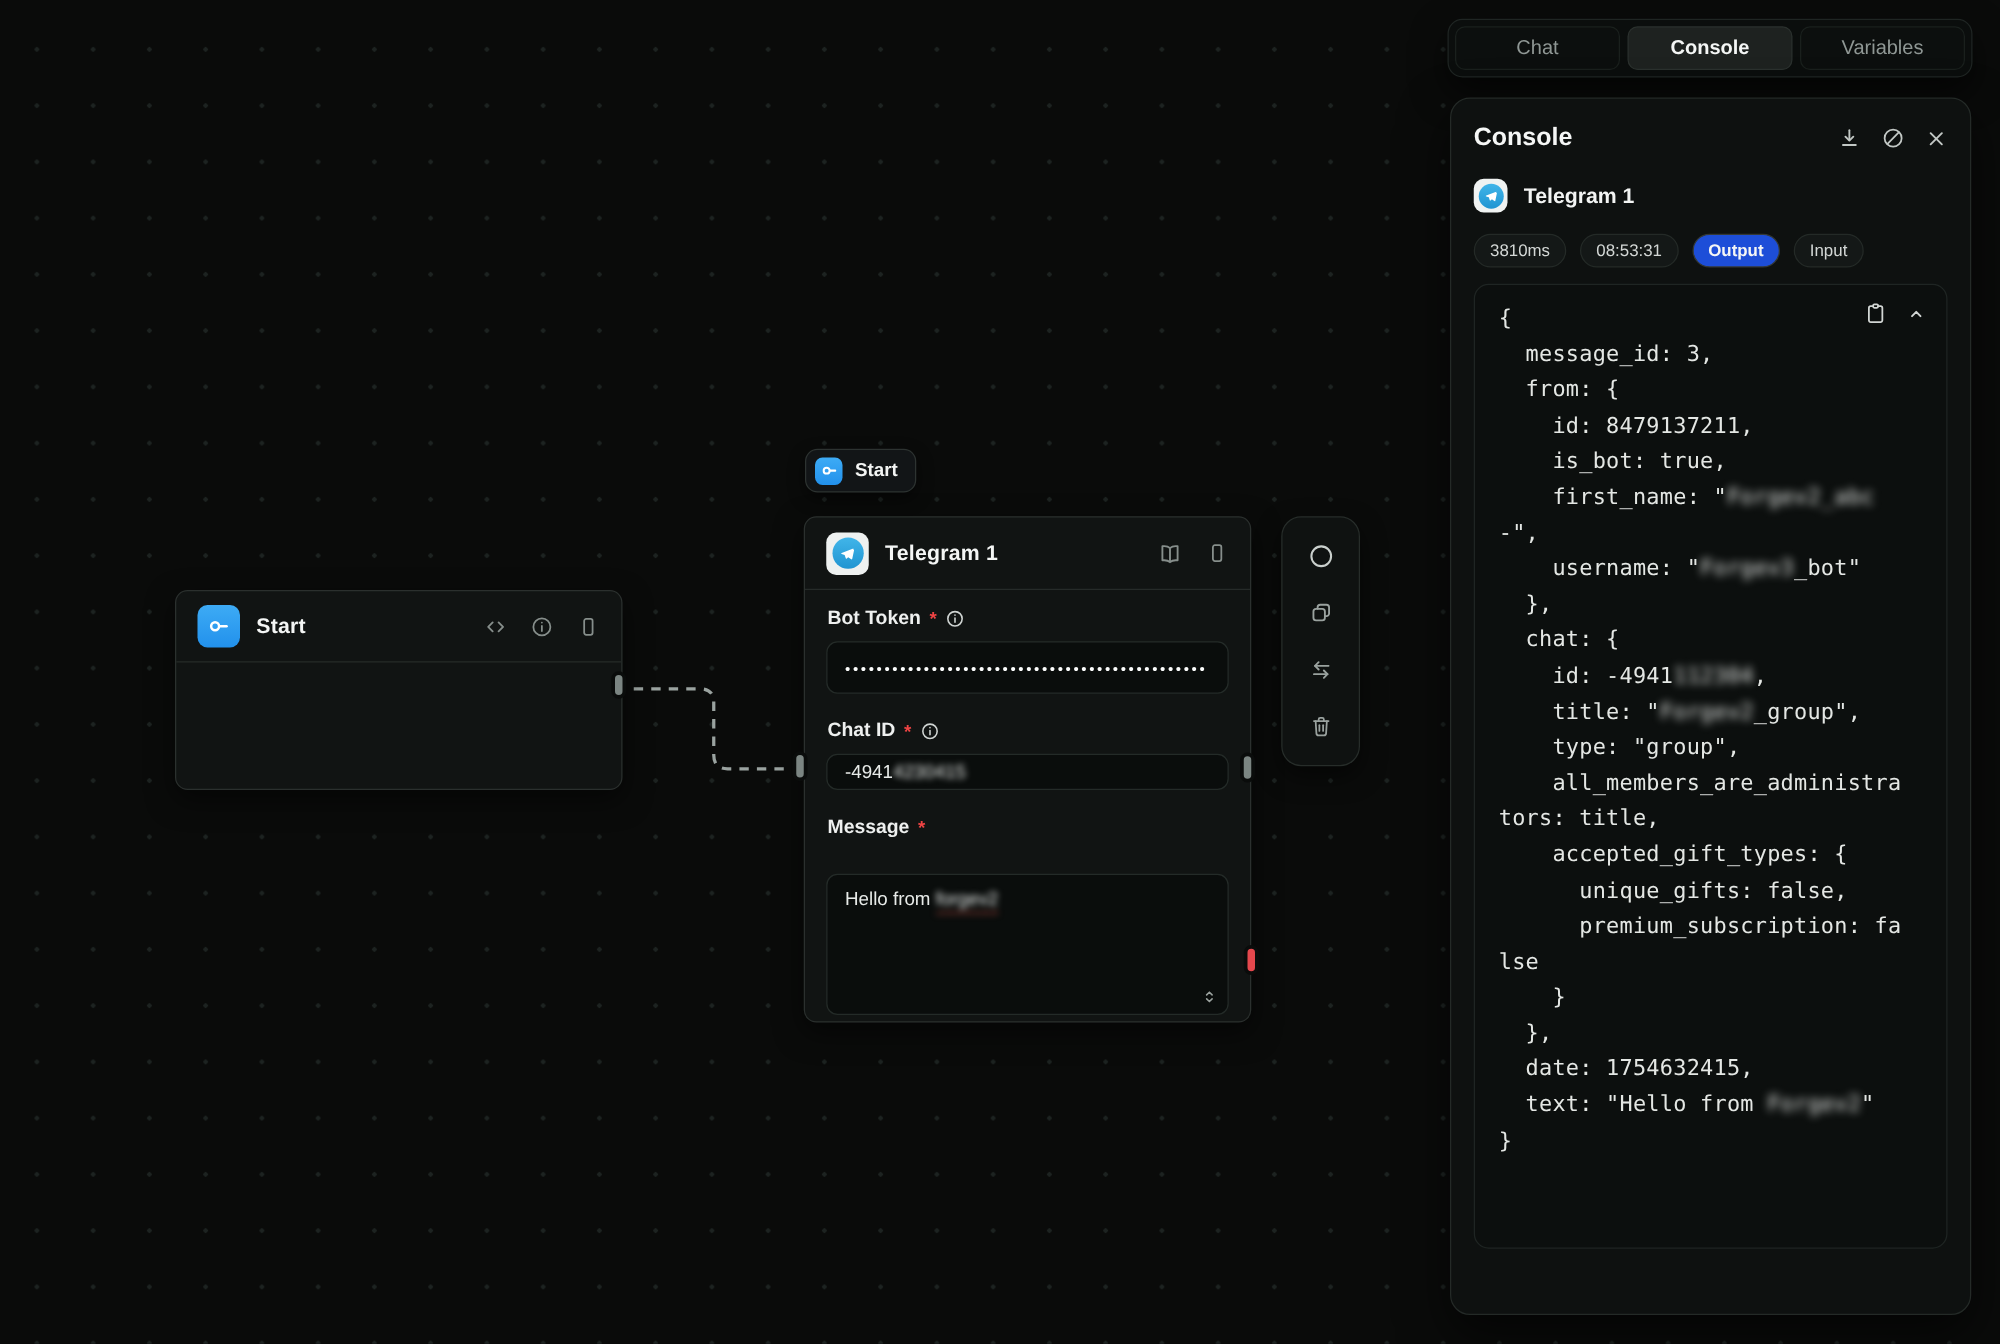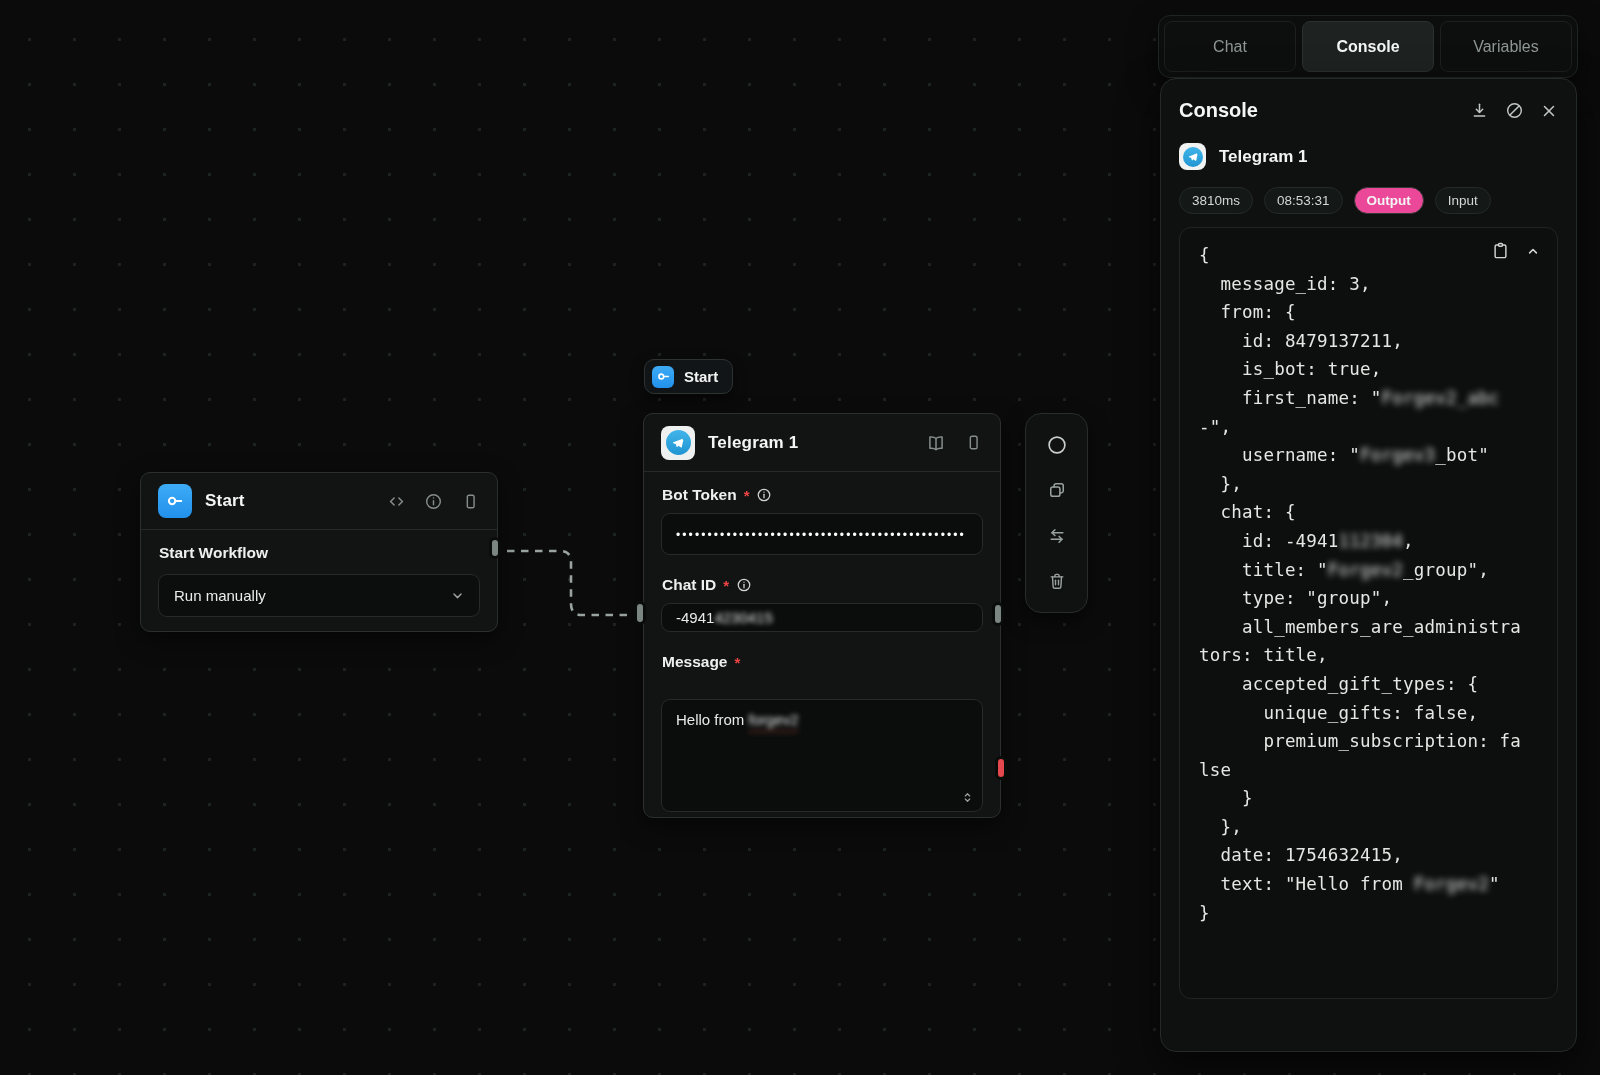--- a/index.html
+++ b/index.html
@@ -82,21 +82,21 @@
   
   .node-toolbar { position:absolute; z-index:2; left:1025px; top:413px; width:63px; height:200px;
                   background:#0f1211; border:1px solid #272d2a; border-radius:16px;
                   display:flex; flex-direction:column; align-items:center;
                   justify-content:space-evenly; box-shadow:0 8px 20px rgba(0,0,0,.5); }
   .tool-btn { width:34px; height:30px; display:flex; align-items:center; justify-content:center;
               color:#9aa29f; cursor:pointer; }
   .tool-btn.bright { color:#c9cfcc; }
 
   
-  .tabbar { position:absolute; z-index:4; left:1158px; top:15px; width:420px; height:63px;
+  .tabbar { position:absolute; z-index:4; left:1158px; top:15px; width:420px; height:47px;
             background:#0b0e0d; border:1px solid #1f2523; border-radius:12px;
             display:flex; gap:6px; padding:5px; box-shadow:0 12px 28px rgba(0,0,0,.55); }
   .tab { flex:1; border-radius:8px; display:flex; align-items:center; justify-content:center;
          font-size:16px; color:#8f9794; background:#0c0f0e; border:1px solid #1a201d;
          cursor:pointer; }
   .tab.active { background:#1e2220; color:#f4f6f5; font-weight:bold; border-color:#2b312e; }
 
   .console-panel { position:absolute; z-index:4; left:1160px; top:78px; width:417px; height:974px;
                    background:#0e1110; border:1px solid #242a27; border-radius:16px;
                    padding:20px 18px; box-shadow:0 16px 40px rgba(0,0,0,.6); }
@@ -108,21 +108,21 @@
   .console-node-row { display:flex; align-items:center; gap:13px; margin-top:21px; }
   .mini-icon { width:27px; height:27px; background:#f0f3f2; border-radius:8px;
                display:flex; align-items:center; justify-content:center; }
   .mini-icon .tg-circle { width:20px; height:20px; }
   .console-node-name { font-size:17px; font-weight:bold; color:#f2f4f3; }
 
   .badge-row { display:flex; align-items:center; gap:11px; margin-top:17px; }
   .badge { height:27px; padding:0 12px; border-radius:14px; background:#141817;
            border:1px solid #242a27; color:#d3d7d5; font-size:13.5px;
            display:flex; align-items:center; white-space:nowrap;text-align:right; }
-  .badge.active { background:#ec4899; border-color:#343936; color:#f4f6f5; font-weight:bold; cursor:pointer; }
+  .badge.active { background:#1d4ed8; border-color:#343936; color:#f4f6f5; font-weight:bold; cursor:pointer; }
   .badge.clickable { cursor:pointer; }
 
   .code-block { position:relative; margin-top:13px; background:#0c0f0e; border:1px solid #1f2523;
                 border-radius:12px; height:772px; padding:13px 0 0 19px; overflow:hidden; }
   .block-actions { position:absolute; top:13px; right:15px; display:flex; align-items:center;
                    gap:14px; color:#d2d6d4; }
   .block-actions .ibtn { cursor:pointer; display:flex; }
   .code-lines { }
   .code-line { font-family:"DejaVu Sans Mono", monospace; font-size:17.5px; line-height:28.6px;
                letter-spacing:.2px; color:#e4e7e4; white-space:pre; }
@@ -168,31 +168,20 @@
         </svg>
       </span>
       <span class="ibtn">
         <svg class="icon" width="19" height="19" viewBox="0 0 24 24" fill="none" stroke="currentColor" stroke-width="1.8">
           <rect x="8" y="4" width="8.5" height="16" rx="2"></rect>
         </svg>
       </span>
     </span>
   </div>
   <div class="divider"></div>
-  <div class="node-body">
-    <div class="section-label">Start Workflow</div>
-    <div class="select-box">
-      <span>Run manually</span>
-      <span class="chev">
-        <svg class="icon" width="17" height="17" viewBox="0 0 24 24" fill="none" stroke="currentColor" stroke-width="2" stroke-linecap="round" stroke-linejoin="round">
-          <polyline points="7 10 12 15 17 10"></polyline>
-        </svg>
-      </span>
-    </div>
-  </div>
 </div>
 <div class="handle" style="left:489px; top:537px;"></div>
 
 <div class="node tg-node">
   <div class="node-header">
     <span class="app-icon white">
       <span class="tg-circle">
         <svg class="icon" width="14" height="14" viewBox="0 0 24 24" fill="#ffffff">
           <path d="M20.6 4.3 3.8 10.8c-1 .4-.95 1.25.05 1.55l4.25 1.33 1.62 4.87c.3.85.92.92 1.47.42l2.06-1.98 4.27 3.12c.78.43 1.35.2 1.55-.73l2.55-12.02c.28-1.2-.44-1.73-1.02-1.06z" transform="translate(0.4,0.6) scale(0.95)"></path>
         </svg>

